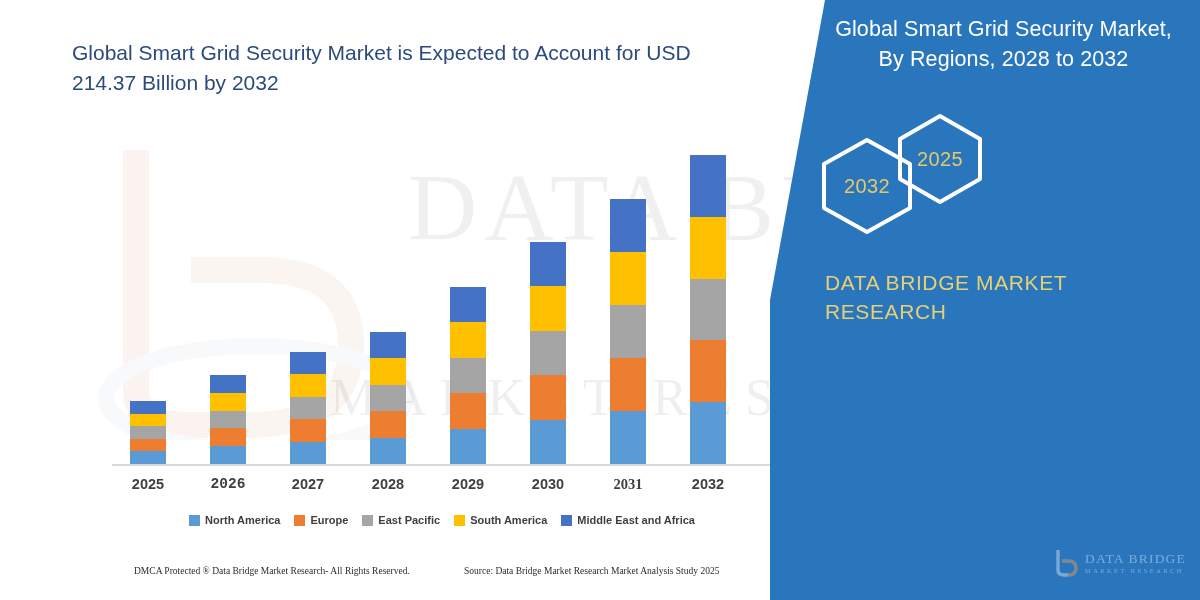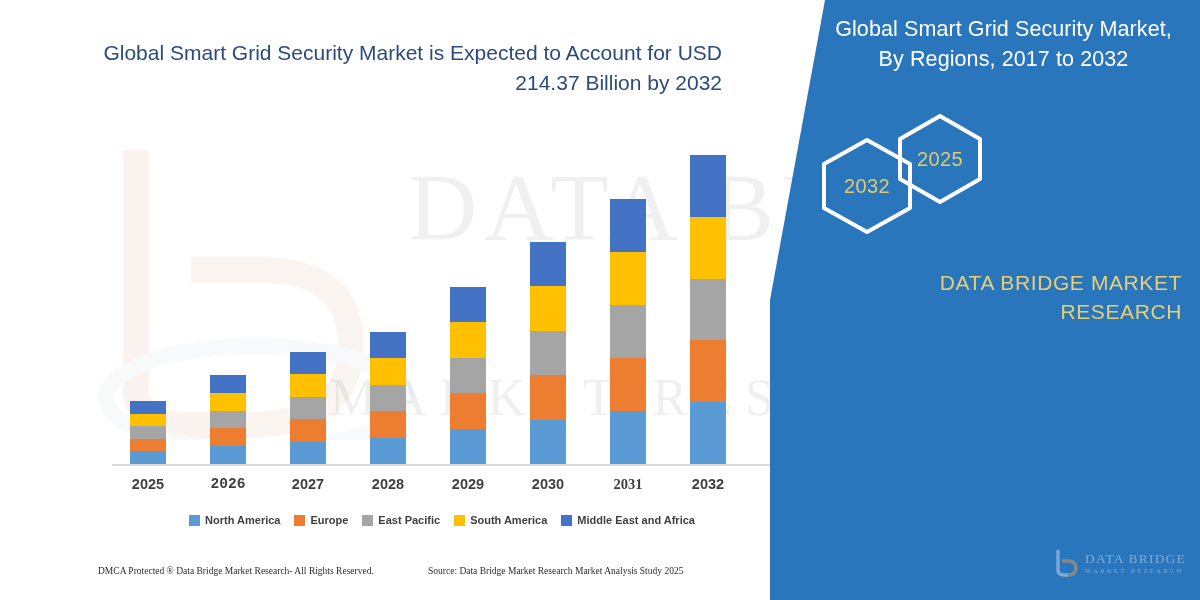--- a/index.html
+++ b/index.html
@@ -41,21 +41,21 @@
     position: relative;
     color: #e3c96a;
     font-size: 20px;
     letter-spacing: .4px;
   }
   .hex-2032 { left: 48px; top: 24px; width: 98px; height: 100px; }
   .hex-2025 { left: 124px; top: 0px;  width: 92px;  height: 94px; }
 
   .rp-brand {
     position: absolute; top: 268px; left: 55px; right: 18px;
-    text-align: right;
+    text-align: left;
     color: #e7cf74;
     font-size: 21px;
     line-height: 29px;
     letter-spacing: .6px;
   }
 
   
   .rp-logo {
     position: absolute; right: 14px; bottom: 22px;
     display: flex; align-items: center; gap: 6px;
@@ -68,21 +68,21 @@
     font-family: "Liberation Serif", serif;
   }
   .rp-logo .l2 {
     color: #cfe0f0; font-size: 6.5px; letter-spacing: 2.4px; margin-top: 2px;
     font-family: "Liberation Serif", serif;
   }
 
   
   .chart-title {
     position: absolute; top: 38px; left: 72px; width: 650px;
-    text-align: right;
+    text-align: left;
     color: #2b4a7d;
     font-size: 21px;
     line-height: 30px;
     font-weight: 400;
   }
 
   
   .wm {
     position: absolute; inset: 0; z-index: 1; pointer-events: none;
   }
@@ -119,21 +119,21 @@
     z-index: 4;
   }
   .leg-item { display: flex; align-items: center; gap: 5px; }
   .leg-sw { width: 11px; height: 11px; display: block; }
   .leg-lb { font-size: 11px; font-weight: bold; color: #3f3f3f; white-space: nowrap; }
 
   .footer { position: absolute; top: 566px; left: 0; width: 800px; z-index: 4; }
   .foot-txt {
     position: absolute;
     font-family: "Liberation Serif", serif;
-    font-size: 9.5px; color: #2c2c2c; white-space: nowrap;
+    font-size: 9.5px; color: #2c2c2c; white-space: nowrap; margin-left: 36px;
   }
   .foot-left { left: 98px; top: 0; }
   .foot-right { left: 428px; top: 0; }
 </style>
 </head>
 <body>
 
 <div id="page">
 
   <div class="wm">
@@ -242,21 +242,21 @@
         <span class="leg-lb">Middle East and Africa</span>
       </div>
     </div>
 
   <div class="footer">
     <div class="foot-txt foot-left">DMCA Protected ® Data Bridge Market Research- All Rights Reserved.</div>
     <div class="foot-txt foot-right">Source: Data Bridge Market Research  Market Analysis Study 2025</div>
   </div>
 
   <div class="right-panel">
-    <div class="rp-title">Global Smart Grid Security Market, By Regions, 2017 to 2032</div>
+    <div class="rp-title">Global Smart Grid Security Market, By Regions, 2028 to 2032</div>
 
     <div class="hexwrap">
       <div class="hex hex-2032">
         <svg width="98" height="100" viewBox="0 0 98 100">
           <polygon points="49,4 92,28 92,72 49,96 6,72 6,28" fill="none" stroke="#ffffff" stroke-width="4" stroke-linejoin="round"></polygon>
         </svg>
         <span>2032</span>
       </div>
       <div class="hex hex-2025">
         <svg width="92" height="94" viewBox="0 0 92 94">

